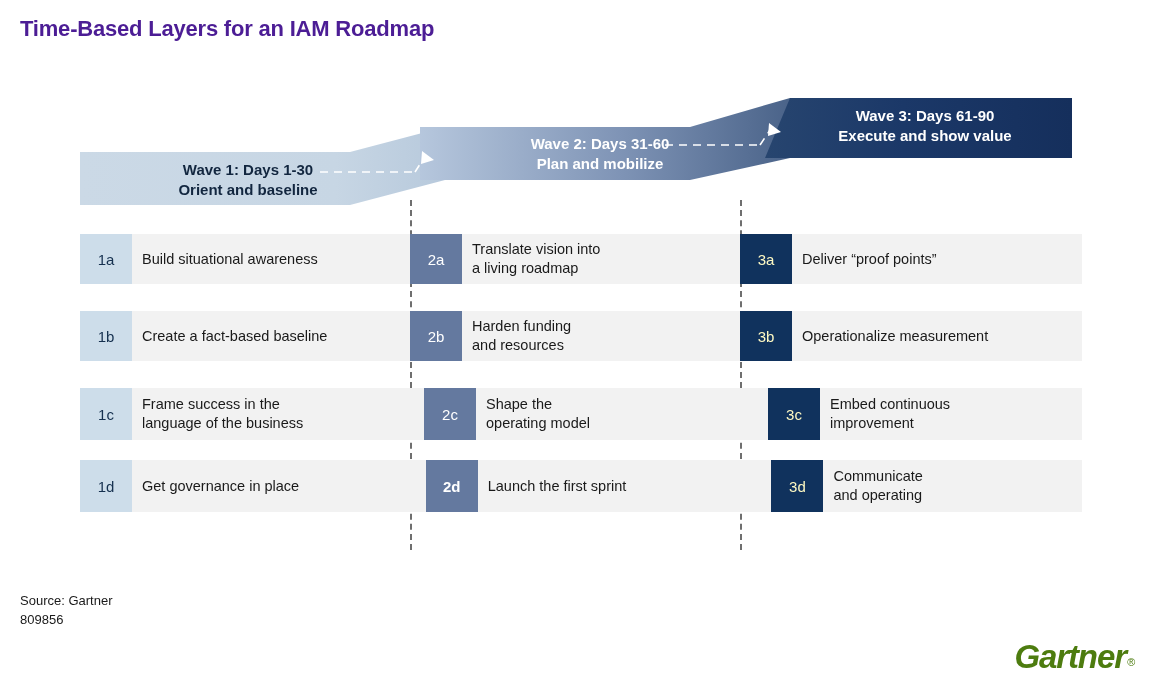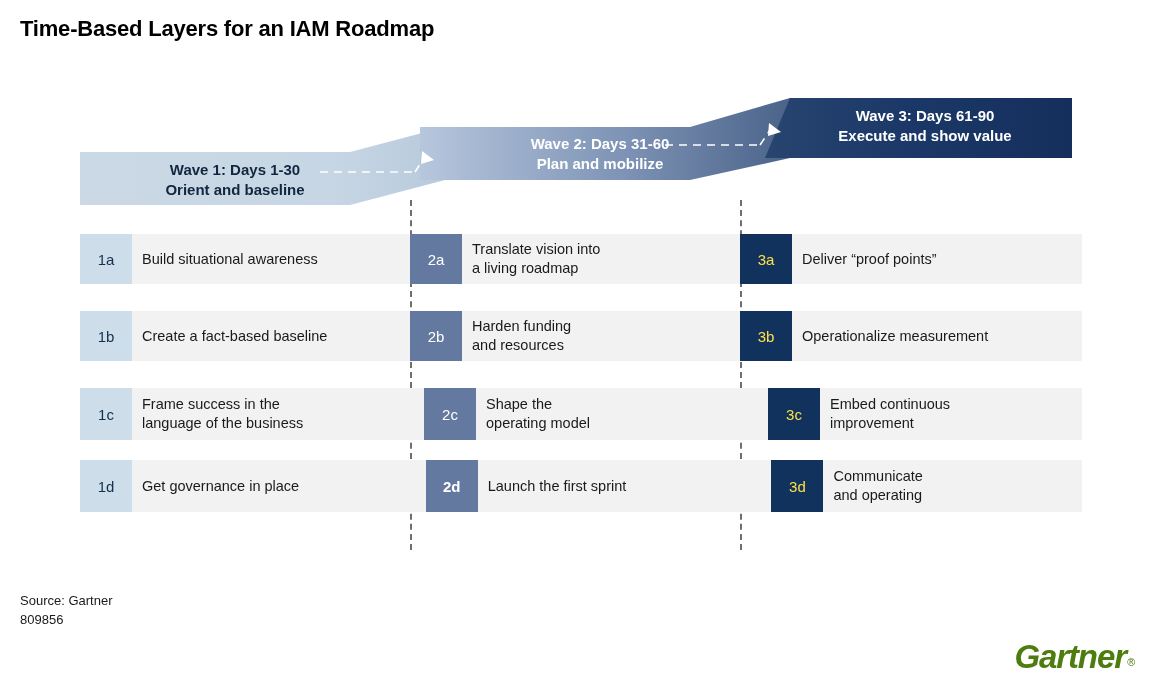--- a/index.html
+++ b/index.html
@@ -6,33 +6,33 @@
   body{
     width:1152px;height:690px;background:#ffffff;
     font-family:"Liberation Sans","DejaVu Sans",sans-serif;
     color:#1a1a1a;overflow:hidden;position:relative;
   }
   .slide{position:absolute;inset:0;}
 
   
   .title{
     position:absolute;left:20px;top:16px;
-    font-size:22px;font-weight:bold;letter-spacing:-0.2px;color:#000000;
+    font-size:22px;font-weight:bold;letter-spacing:-0.2px;color:#4c1d95;
     white-space:nowrap;
   }
 
   
   .ribbon-layer{position:absolute;left:0;top:0;width:1152px;height:220px;}
   .ribbon-layer svg{display:block;}
 
   .band-label{
     position:absolute;text-align:center;font-weight:bold;
     font-size:15px;line-height:1.35;white-space:pre-line;pointer-events:none;
   }
-  .band-label.w1{left:85px;top:160px;width:300px;color:#12263f;}
+  .band-label.w1{left:98px;top:160px;width:300px;color:#12263f;}
   .band-label.w2{left:450px;top:134px;width:300px;color:#ffffff;}
   .band-label.w3{left:775px;top:106px;width:300px;color:#ffffff;}
 
   
   .vdash{
     position:absolute;width:0;border-left:2px dashed #6f6f6f;
   }
 
   
   .rows{position:absolute;left:0;top:0;width:1152px;height:690px;}
@@ -44,21 +44,21 @@
   .cell.c1{width:330px;}
   .cell.c2{width:330px;}
   .cell.c3{width:342px;}
 
   .badge{
     width:52px;flex:0 0 52px;display:flex;align-items:center;justify-content:center;
     font-size:15px;font-weight:normal;
   }
   .badge.b1{background:#cdddea;color:#15304f;}
   .badge.b2{background:#64799f;color:#ffffff;}
-  .badge.b3{background:#10325d;color:#fde047;}
+  .badge.b3{background:#10325d;color:#fef9c3;}
   .badge.bold{font-weight:bold;}
 
   .cell-text{
     flex:1;display:flex;align-items:center;
     padding-left:10px;padding-right:6px;
     font-size:14.5px;line-height:1.28;color:#1a1a1a;
     white-space:pre-line;
   }
 
   

